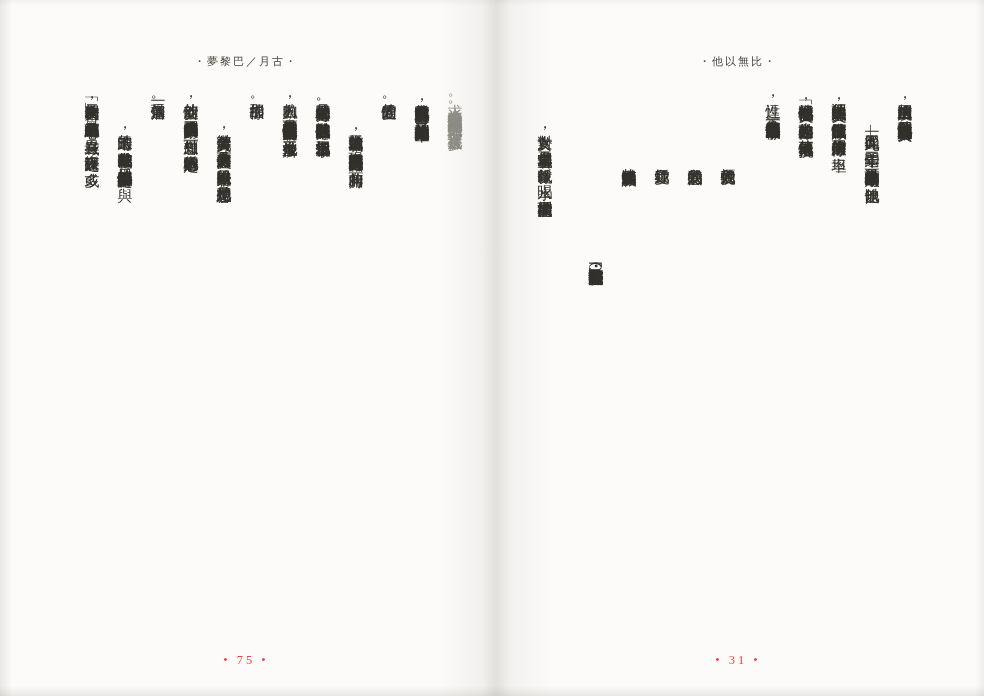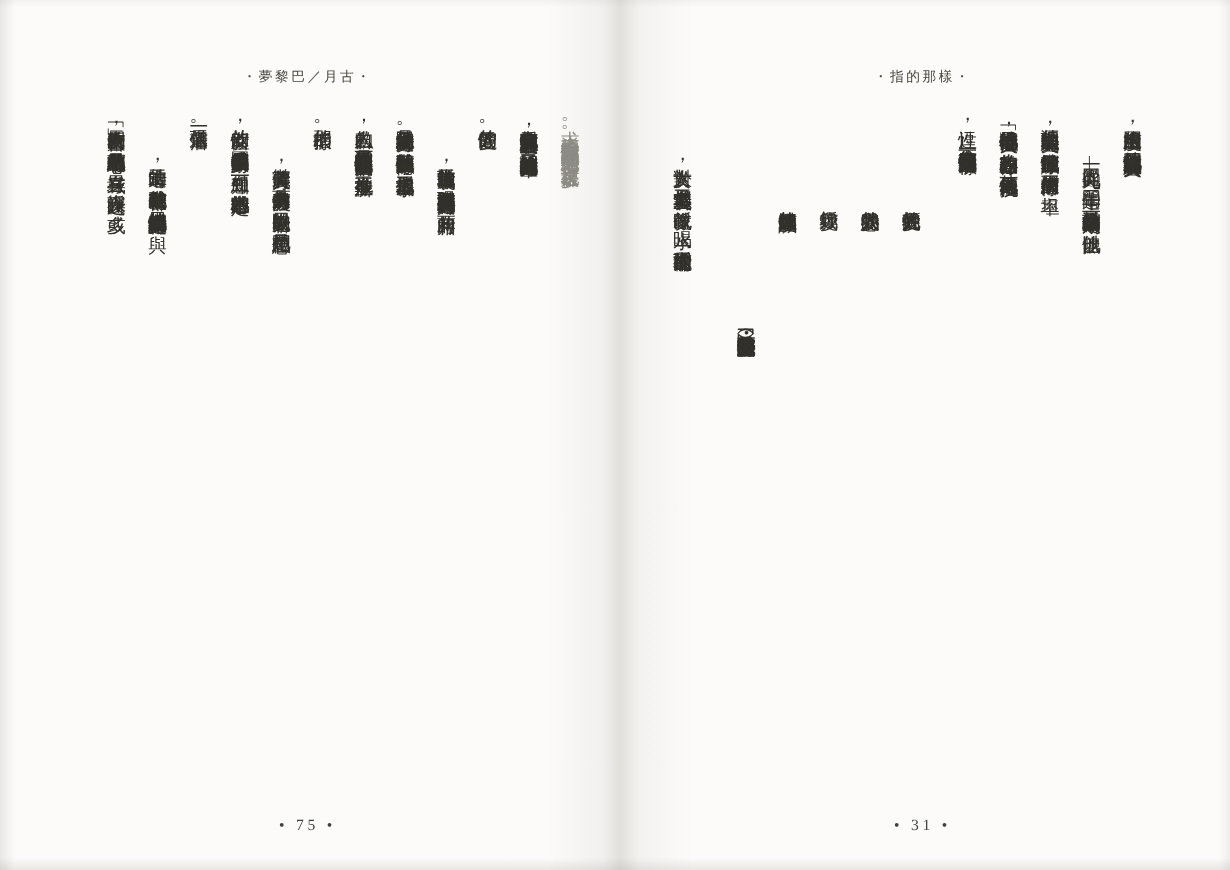--- a/index.html
+++ b/index.html
@@ -11,21 +11,21 @@
   .page { position:absolute; top:0; height:696px; width:492px; }
   .page.left  { left:0; }
   .page.right { left:492px; }
 
   .running-head {
     position:absolute; top:54px; left:50%; transform:translateX(-50%);
     font-size:11px; letter-spacing:2px; color:#45443d; white-space:nowrap;text-align:center;
   }
   .page-num {
     position:absolute; top:653px; left:50%; transform:translateX(-50%);
-    font-size:12.5px; letter-spacing:3px; color:#404040; white-space:nowrap;
+    font-size:12.5px; letter-spacing:3px; color:#ef4444; white-space:nowrap;
   }
 
   .vbody {
     position:absolute; top:92px; height:566px;
     writing-mode:vertical-rl; text-orientation:mixed;
   }
   .left-body  { right:21px; }
   .right-body { right:63px; }
 
   .col {
@@ -74,21 +74,21 @@
       <div class="col ind2">蔣碧微美麗大方，具有西方人健美的體形。以今日的眼光來看，她是位思想開</div>
       <div class="col">放的新女性，成爲中國留學生們衆星拱月的對象。可想而知，當時心儀她的一定不</div>
       <div class="col">只張道藩一個。</div>
       <div class="col ind2">這時的常玉，雖然身在繁華的花都，他的思想感情卻純情如少年之維特。與</div>
       <div class="col">「天狗會」的朋友聚會，蔣碧微總是矚目的中心。身在異域，夜深人靜之時，或多</div>
     </div>
     <div class="page-num">• 75 •</div>
   </div>
 
   <div class="page right">
-    <div class="running-head">・指的那樣・</div>
+    <div class="running-head">・他以無比・</div>
     <div class="vbody right-body">
       <div class="col">想浪漫自由的國度，他放懷地展開天才的翅翼去追求理想中的眞與美。</div>
       <div class="col ind2">因此從一九二〇—三〇這十年間，可說是常玉藝術創作的巔峯時期，他以無比</div>
       <div class="col">的狂熱去追求理想中的完美，盡情地發揮深藏的才賦，用簡潔不落俗的線條，坦率</div>
       <div class="col">地抒寫他心目中感性的「女性美」，扣人心弦的曲動線條，使他筆下的異性極具挑</div>
       <div class="col">逗性，而他畫作中高壯健美的女性則是他一生追求的目標。</div>
       <div class="col poem poem-start">我輕佻的愛人</div>
       <div class="col poem">我熱戀的愛人</div>
       <div class="col poem">我鍾愛妳</div>
       <div class="col poem">以牧師崇拜偶像的虔誠</div>

